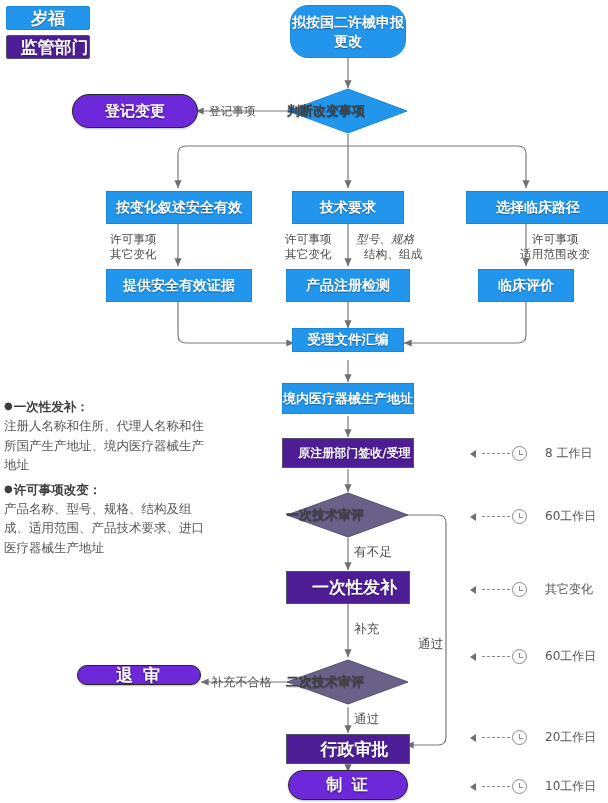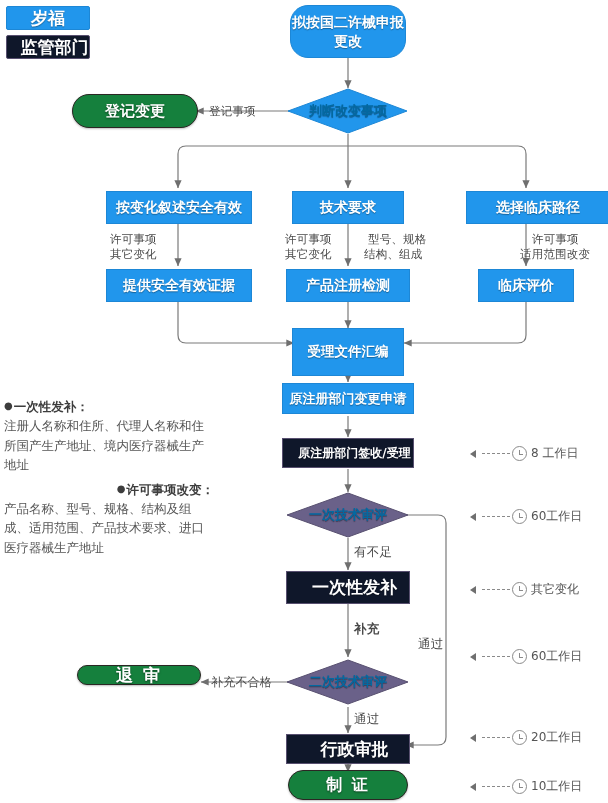--- a/index.html
+++ b/index.html
@@ -18,42 +18,42 @@
   
   .blue{
     background:#2196ec;
     border:1px solid #1d87d6;
     color:#ffffff;
     font-weight:bold;
     text-shadow:0 1px 1px rgba(0,0,0,.35);
   }
   
   .purple{
-    background:#0f172a;
+    background:#4c1d95;
     border:1px solid #585070;
     color:#ffffff;
     font-weight:bold;
     text-shadow:0 1px 1px rgba(0,0,0,.35);
     padding-left:13px;
   }
   
   .dark{
-    background:#15803d;
+    background:#6d28d9;
     border:1px solid #2b2724;
     color:#ffffff;
     font-weight:bold;
     border-radius:22px;
     text-shadow:0 1px 2px rgba(0,0,0,.5);
     box-shadow:0 1px 2px rgba(0,0,0,.25);
   }
 
   
   .diamond-label{
-    position:absolute;display:flex;align-items:center;justify-content:center;
-    color:#0369a1;font-weight:bold;text-shadow:0 1px 1px rgba(0,0,0,.4);
+    position:absolute;display:flex;align-items:center;justify-content:flex-start;
+    color:#404040;font-weight:bold;text-shadow:0 1px 1px rgba(0,0,0,.4);
     pointer-events:none;
   }
 
   .edge-label{
     position:absolute;color:#4a4a4a;font-size:11.5px;line-height:14px;
     white-space:nowrap;letter-spacing:.2px;
   }
 
   .legend-item{
     position:absolute;box-sizing:border-box;display:flex;align-items:center;justify-content:center;
@@ -71,21 +71,21 @@
   }
   .timing .arrowhead{
     width:0;height:0;border-top:4px solid transparent;border-bottom:4px solid transparent;
     border-right:6px solid #6f6f6f;
   }
   .timing .clock{
     width:13px;height:13px;border:1px solid #8a8a8a;border-radius:50%;position:relative;flex:0 0 auto;
   }
   .timing .clock:before{content:"";position:absolute;left:6px;top:2.5px;width:1px;height:4.5px;background:#8a8a8a;}
   .timing .clock:after{content:"";position:absolute;left:6px;top:6.5px;width:3.5px;height:1px;background:#8a8a8a;}
-  .timing .t-text{margin-left:4px;}
+  .timing .t-text{margin-left:18px;}
 </style>
 </head>
 <body>
 
 <div id="stage">
 
   <svg id="wires" viewBox="0 0 608 803">
     <defs>
       <marker id="ah" markerWidth="8" markerHeight="8" refX="6.4" refY="3" orient="auto">
         <path d="M0,0 L6.6,3 L0,6 Z" fill="#6f6f6f"></path>
@@ -172,26 +172,26 @@
   <div class="node blue" style="left:106px;top:269px;width:146px;height:33px;font-size:14px;">
     <span>提供安全有效证据</span>
   </div>
   <div class="node blue" style="left:286px;top:269px;width:124px;height:33px;font-size:14px;">
     <span>产品注册检测</span>
   </div>
   <div class="node blue" style="left:478px;top:269px;width:96px;height:33px;font-size:14px;">
     <span>临床评价</span>
   </div>
 
-  <div class="node blue" style="left:292px;top:328px;width:112px;height:48px;font-size:13.5px;">
+  <div class="node blue" style="left:292px;top:328px;width:112px;height:24px;font-size:13.5px;">
     <span>受理文件汇编</span>
   </div>
 
   <div class="node blue" style="left:282px;top:383px;width:132px;height:31px;font-size:13px;">
-    <span>原注册部门变更申请</span>
+    <span>境内医疗器械生产地址</span>
   </div>
 
   <div class="node purple" style="left:282px;top:438px;width:132px;height:30px;font-size:12px;">
     <span>原注册部门签收/受理</span>
   </div>
 
   <svg style="position:absolute;left:286px;top:492px;width:124px;height:46px;">
     <polygon points="62,1 122,23 62,45 1,23" fill="#6a6189" stroke="#585070" stroke-width="1"></polygon>
   </svg>
   <div class="diamond-label" style="left:286px;top:492px;width:124px;height:46px;font-size:13px;">
@@ -232,39 +232,39 @@
     <span>其它变化</span>
   </div>
 
   <div class="edge-label" style="left:285px;top:232px;">
     <span>许可事项</span>
   </div>
   <div class="edge-label" style="left:285px;top:247px;">
     <span>其它变化</span>
   </div>
 
-  <div class="edge-label" style="left:368px;top:232px;">
+  <div class="edge-label" style="left:356px;top:232px;font-style:italic;">
     <span>型号、规格</span>
   </div>
   <div class="edge-label" style="left:364px;top:247px;">
     <span>结构、组成</span>
   </div>
 
   <div class="edge-label" style="left:532px;top:232px;">
     <span>许可事项</span>
   </div>
   <div class="edge-label" style="left:520px;top:247px;">
     <span>适用范围改变</span>
   </div>
 
   <div class="edge-label" style="left:354px;top:545px;font-size:12.5px;">
     <span>有不足</span>
   </div>
 
-  <div class="edge-label" style="left:354px;top:622px;font-size:12.5px;font-weight:bold;">
+  <div class="edge-label" style="left:354px;top:622px;font-size:12.5px;">
     <span>补充</span>
   </div>
 
   <div class="edge-label" style="left:418px;top:637px;font-size:12.5px;">
     <span>通过</span>
   </div>
 
   <div class="edge-label" style="left:211px;top:675px;font-size:12px;">
     <span>补充不合格</span>
   </div>
@@ -273,21 +273,21 @@
     <span>通过</span>
   </div>
 
   <div class="notes">
     <div class="notes-head">
       <span class="bullet">●</span><span>一次性发补：</span>
     </div>
     <div class="notes-body">
       <span>注册人名称和住所、代理人名称和住所国产生产地址、境内医疗器械生产地址</span>
     </div>
-    <div class="notes-head" style="margin-top:4px;text-align:right;">
+    <div class="notes-head" style="margin-top:4px;">
       <span class="bullet">●</span><span>许可事项改变：</span>
     </div>
     <div class="notes-body">
       <span>产品名称、型号、规格、结构及组成、适用范围、产品技术要求、进口医疗器械生产地址</span>
     </div>
   </div>
 
   <div class="timing" style="left:470px;top:445px;">
     <span class="arrowhead"></span>
     <span class="dash"></span>

